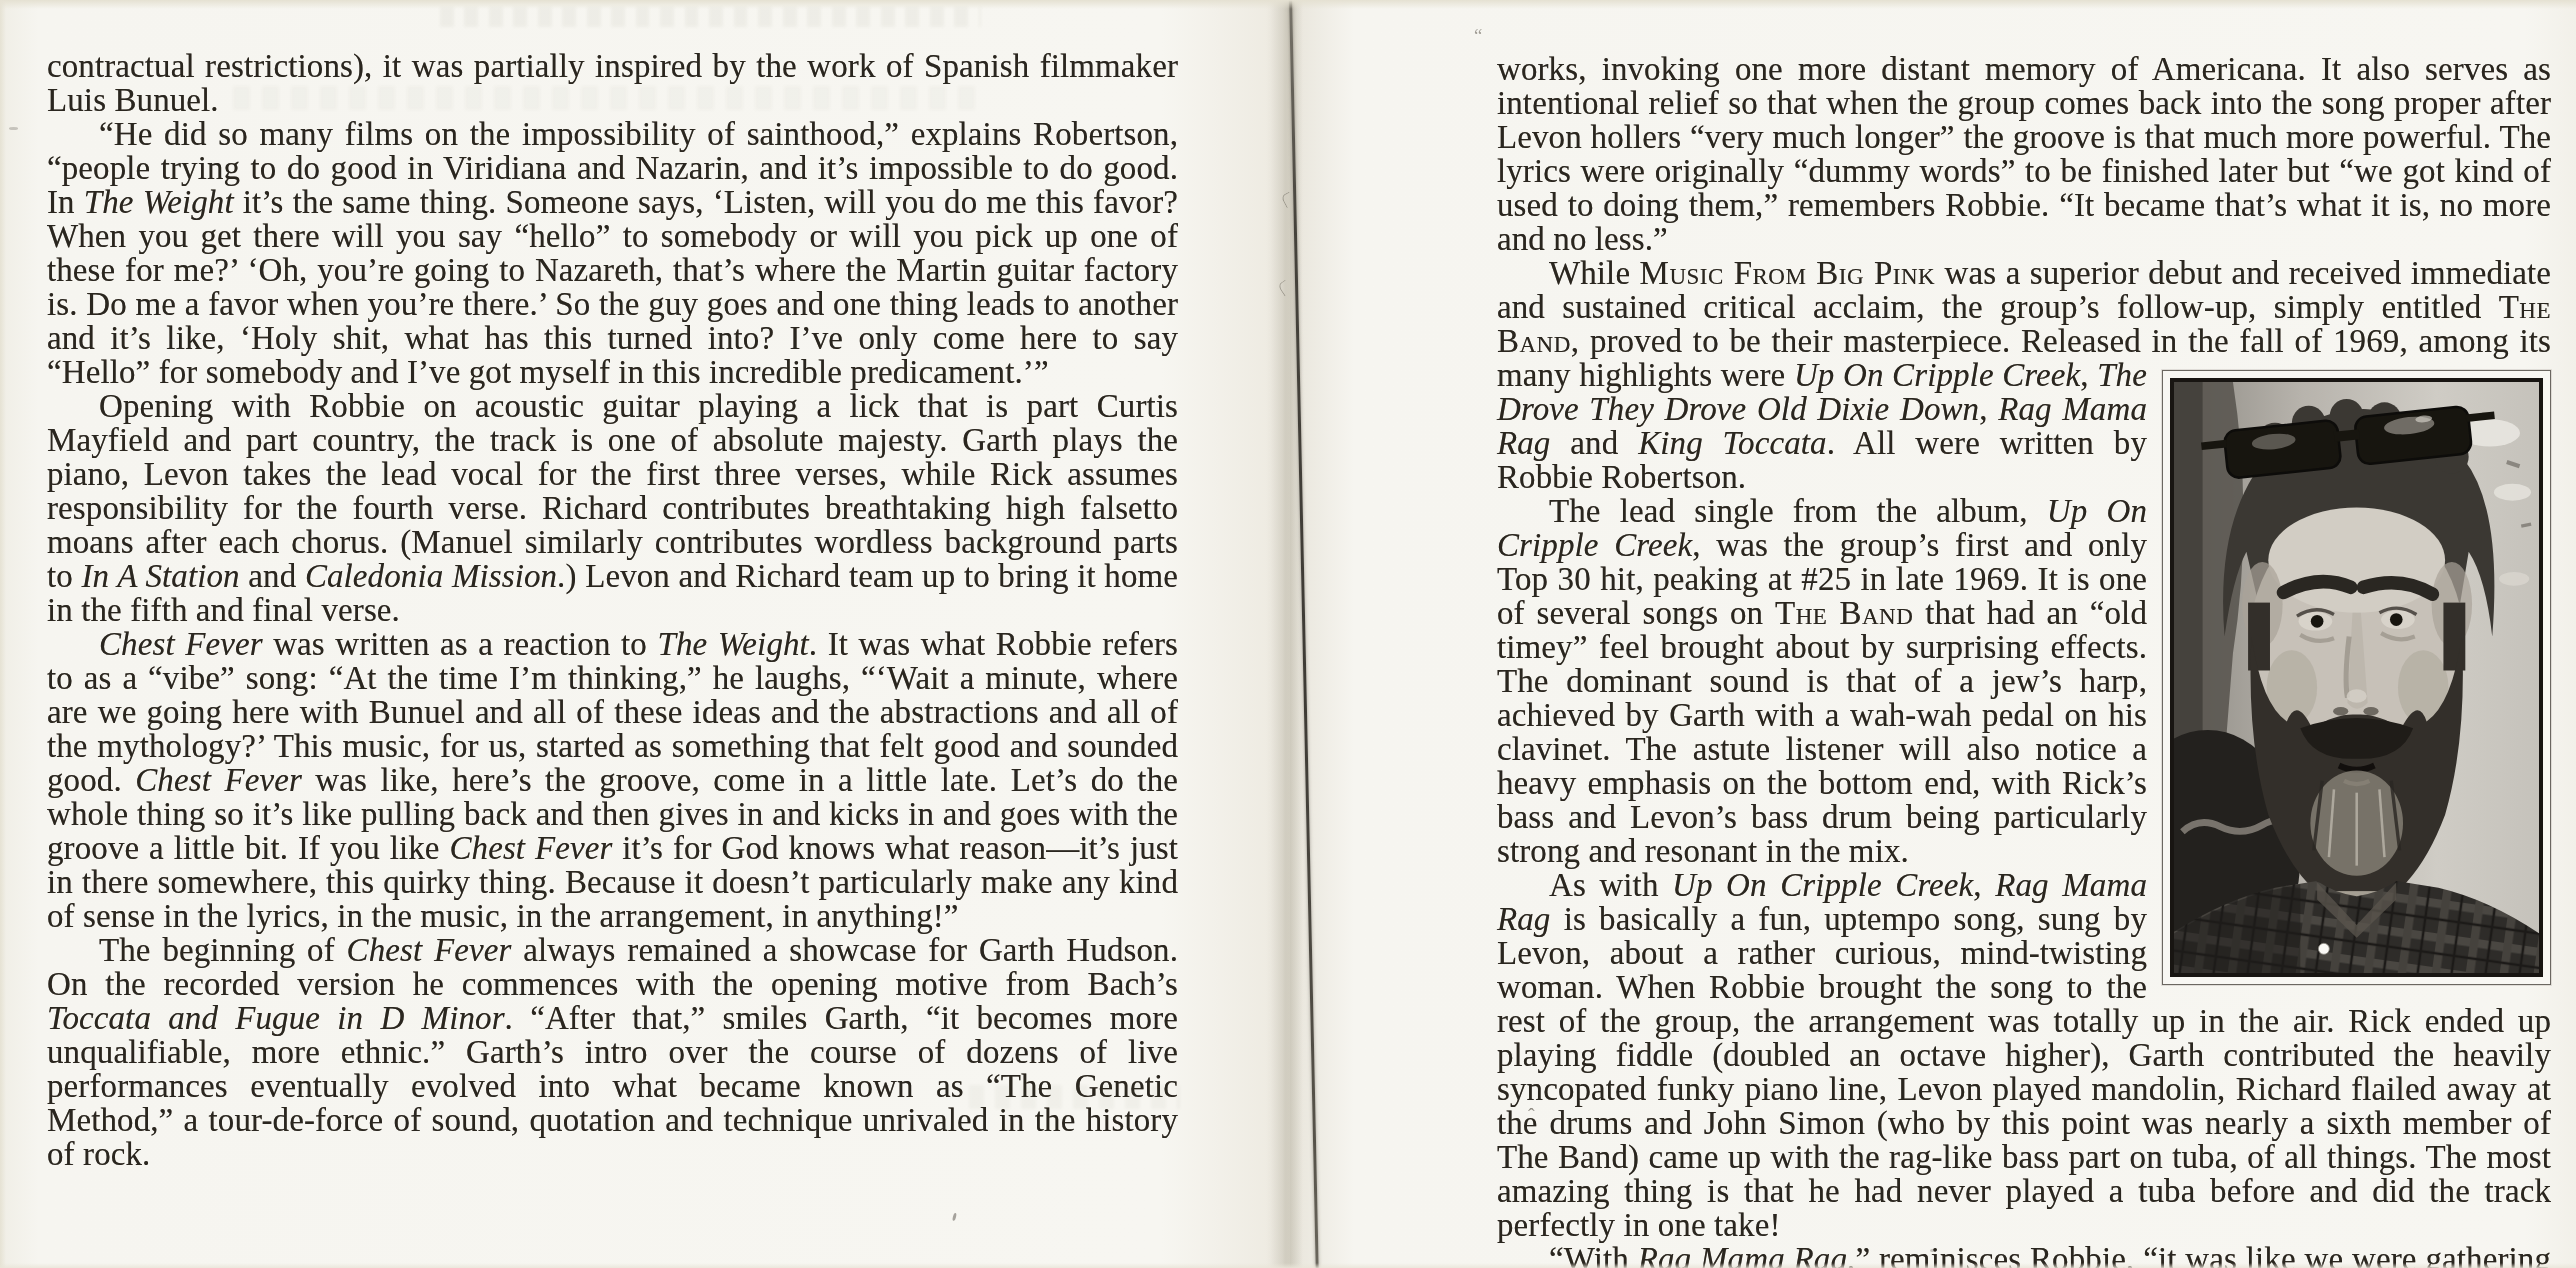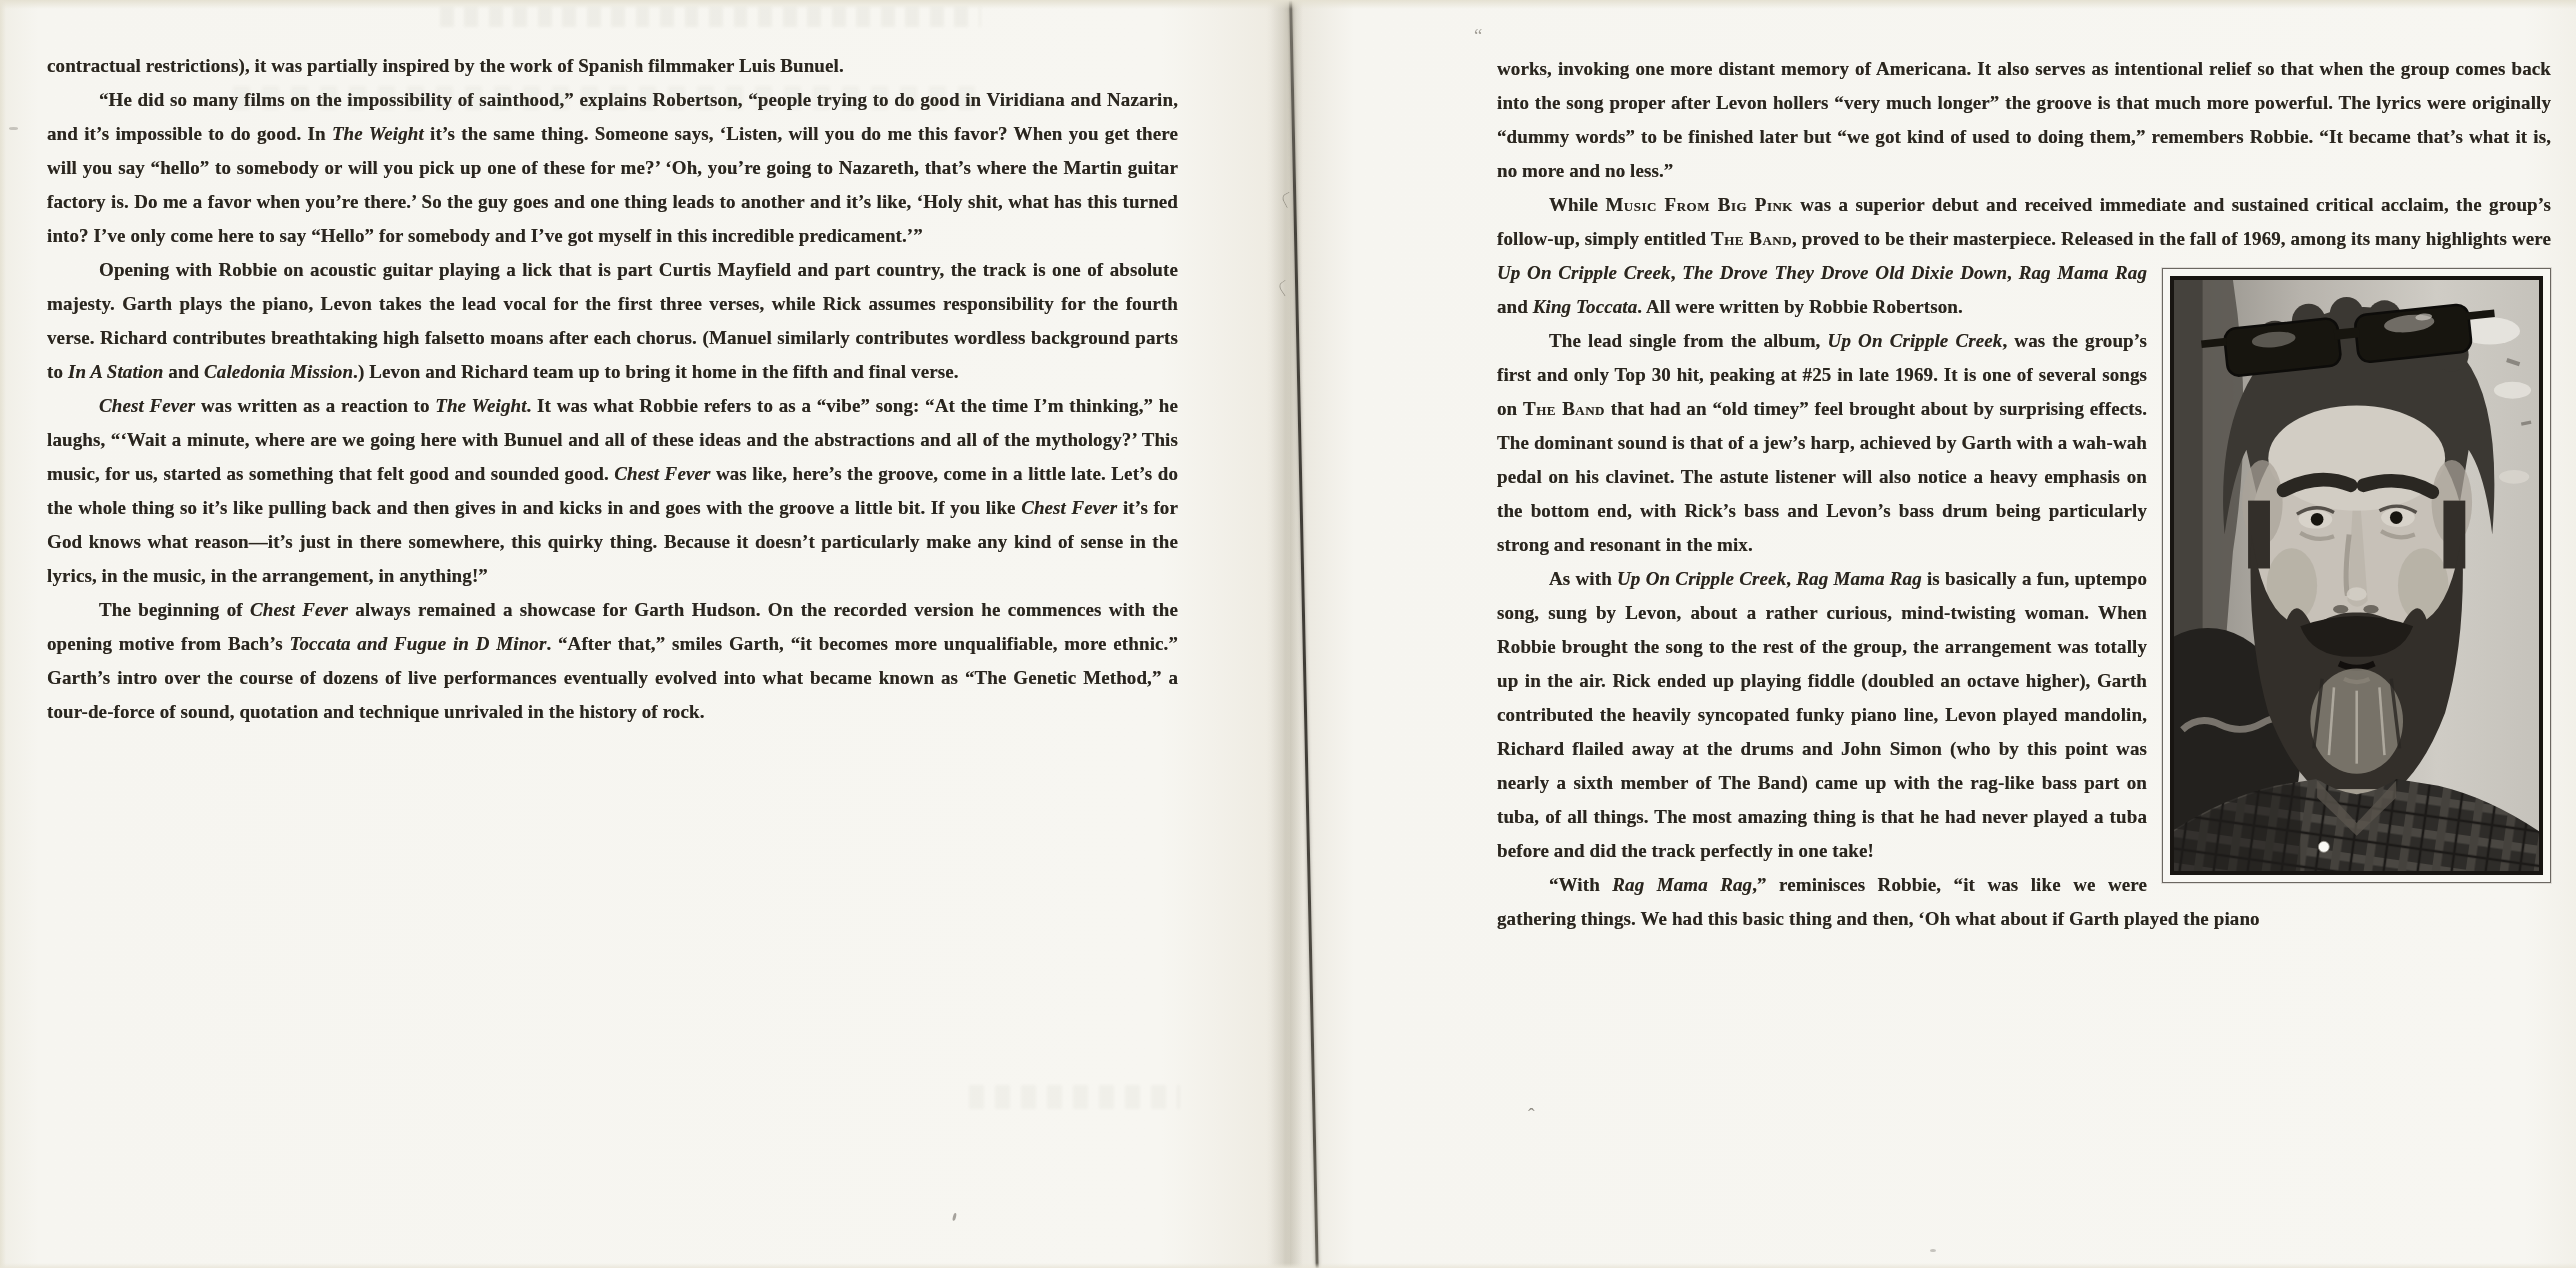--- a/index.html
+++ b/index.html
@@ -37,22 +37,22 @@
     background:linear-gradient(#7a766c,#45423b 18%,#3e3b35 55%,#57534a 90%,#6c685e);
     box-shadow:0 0 3.4px rgba(90,84,72,.55);}
   .staple{position:absolute;width:9.3px;height:12.7px;border-left:1.7px solid #8f8b80;
     border-top:1.7px solid #9a968b;border-radius:50% 0 0 0;opacity:.8;}
   .staple-1{left:1283px;top:193px;transform:rotate(-28deg);}
   .staple-2{left:1280px;top:281px;transform:rotate(-34deg);}
 
   
   .page-text{
     position:absolute;
-    font-size:19px;line-height:34px;letter-spacing:0.1px;
-    color:#2a261f;text-shadow:0 0 0.5px rgba(58,48,36,.55);font-weight:bold;
+    font-size:33px;line-height:34px;letter-spacing:0.1px;
+    color:#2a261f;text-shadow:0 0 0.5px rgba(58,48,36,.55);
   }
   .text-left{left:47px;top:49px;width:1131px;}
   .text-right{left:207px;top:52px;width:1054px;} 
   .page-text p{margin:0;text-align:justify;}
   .page-text p.indent{text-indent:52px;}
   .page-text i{font-style:italic;margin-top:20px;}
   .sc{font-variant:small-caps;letter-spacing:0.5px;}
 
   
   .photo-float{

